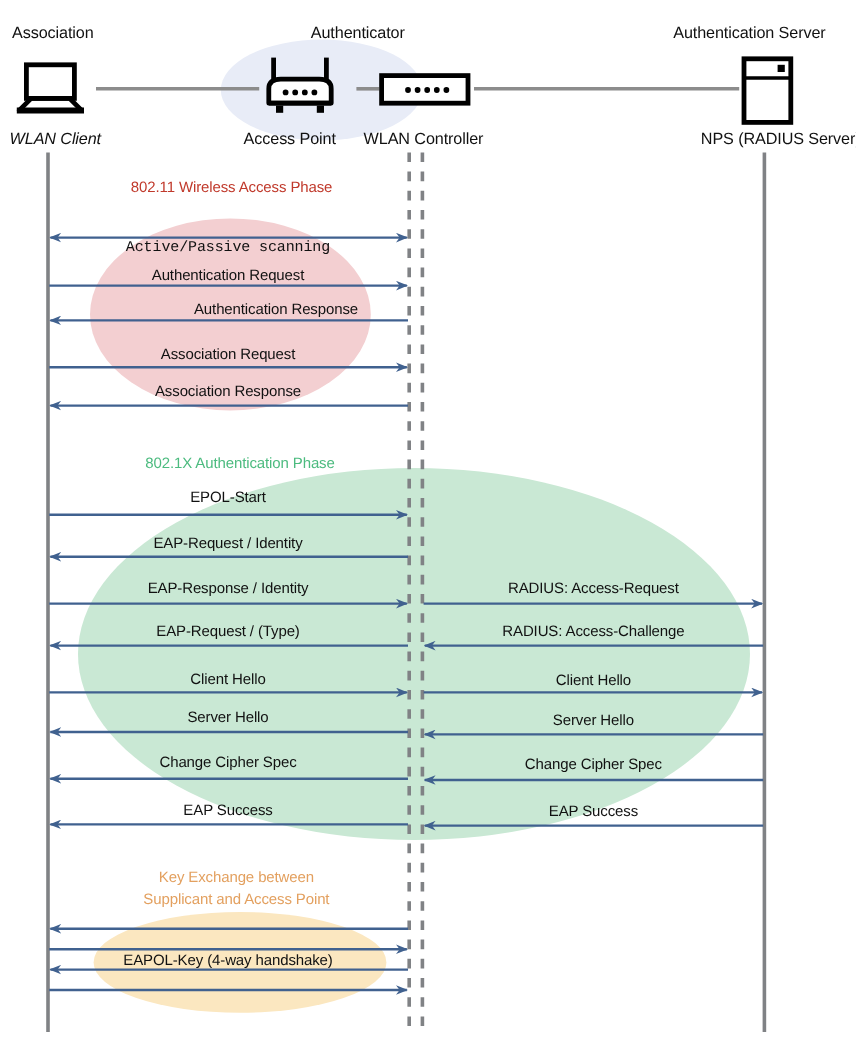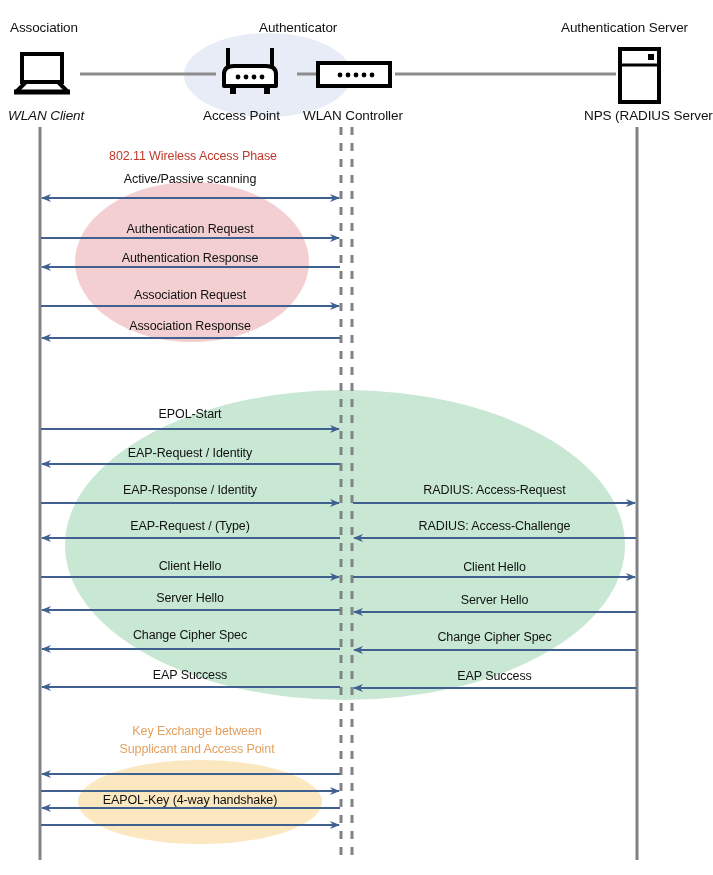--- a/index.html
+++ b/index.html
@@ -160,29 +160,30 @@
   <div class="hdr-label" style="left:259px; top:20px;">Authenticator</div>
   <div class="hdr-label" style="left:561px; top:20px;text-align:center;">Authentication Server</div>
 
   <div class="node-label" style="left:8px; top:108px;font-style:italic;">WLAN Client</div>
   <div class="node-label" style="left:203px; top:108px;">Access Point</div>
   <div class="node-label" style="left:303px; top:108px;">WLAN Controller</div>
   <div class="node-label" style="left:584px; top:108px;text-align:center;">NPS (RADIUS Server)</div>
 
   <div class="phase-label" style="left:0px; top:147px; width:386px; color:#C0392B;">802.11 Wireless Access Phase</div>
 
+  <div class="phase-label" style="left:0px; top:377px; width:400px; color:#4CBB7F;">802.1X Authentication Phase</div>
 
   <div class="phase-label" style="left:0px; top:722px; width:370px; color:#E3A05F;padding-left:12px;">
     <div>Key Exchange between</div>
     <div>Supplicant and Access Point</div>
   </div>
 
-  <div class="msg-label" style="left:40px; top:172px; width:300px;">Active/Passive scanning</div>
+  <div class="msg-label" style="left:40px; top:199px; width:300px;font-family:Liberation Mono, monospace;">Active/Passive scanning</div>
   <div class="msg-label" style="left:40px; top:222px; width:300px;">Authentication Request</div>
-  <div class="msg-label" style="left:40px; top:251px; width:300px;">Authentication Response</div>
+  <div class="msg-label" style="left:40px; top:251px; width:300px;padding-left:40px;">Authentication Response</div>
   <div class="msg-label" style="left:40px; top:288px; width:300px;">Association Request</div>
   <div class="msg-label" style="left:40px; top:319px; width:300px;">Association Response</div>
 
   <div class="msg-label" style="left:40px; top:407px; width:300px;">EPOL-Start</div>
   <div class="msg-label" style="left:40px; top:446px; width:300px;">EAP-Request / Identity</div>
   <div class="msg-label" style="left:40px; top:483px; width:300px;">EAP-Response / Identity</div>
   <div class="msg-label" style="left:40px; top:519px; width:300px;">EAP-Request / (Type)</div>
   <div class="msg-label" style="left:40px; top:559px; width:300px;">Client Hello</div>
   <div class="msg-label" style="left:40px; top:591px; width:300px;">Server Hello</div>
   <div class="msg-label" style="left:40px; top:628px; width:300px;">Change Cipher Spec</div>

